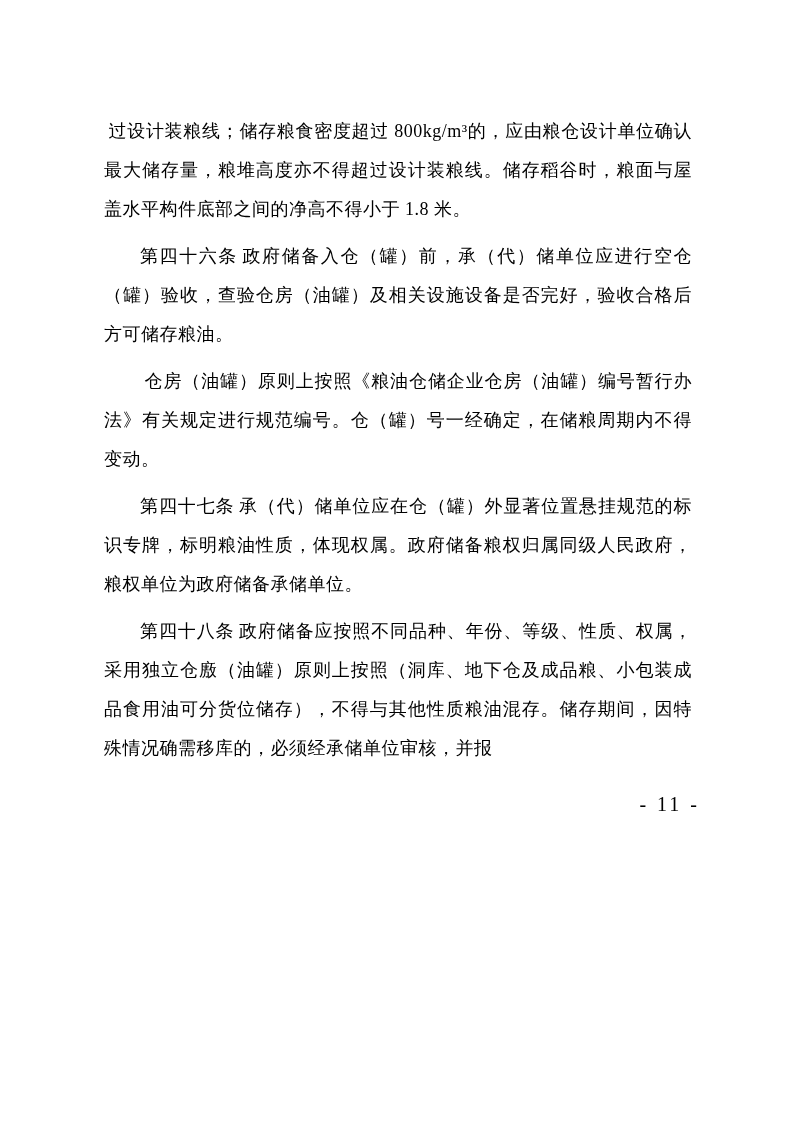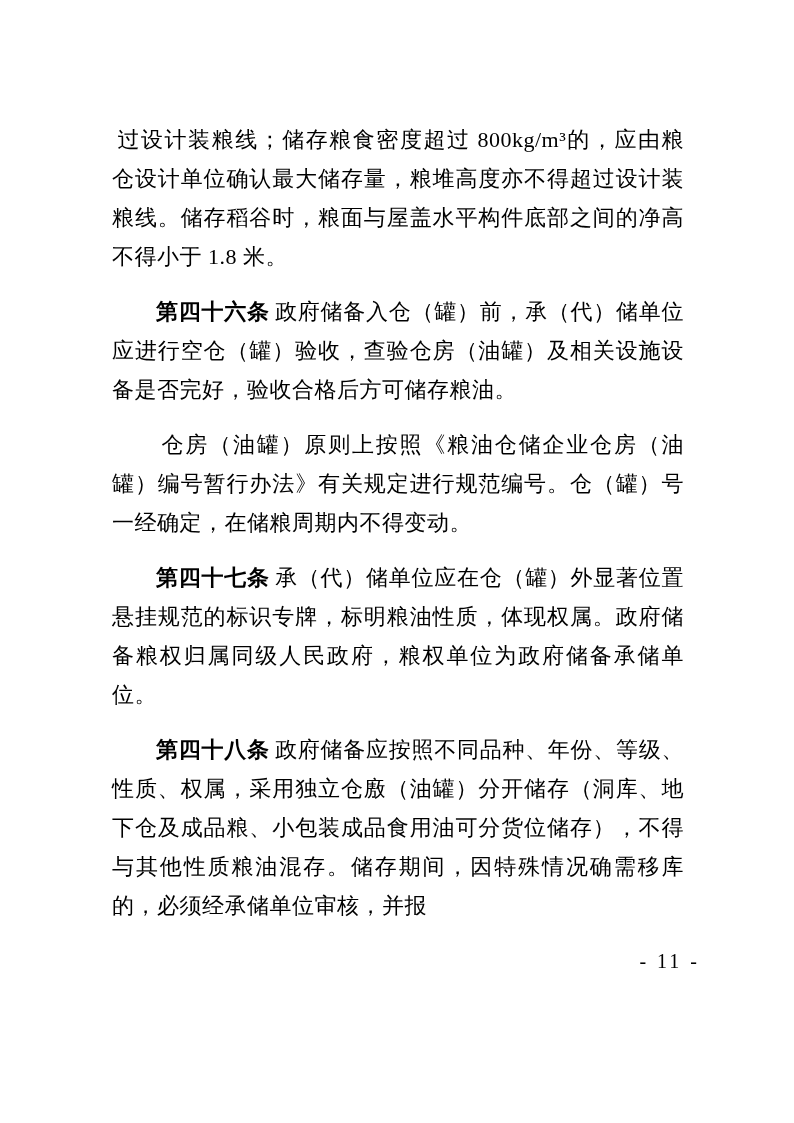--- a/index.html
+++ b/index.html
@@ -16,34 +16,34 @@
     box-sizing: border-box;
     padding: 104px 94px 0 96px;
     overflow: hidden;
     font-family: "Liberation Serif", "DejaVu Serif", serif;
     color: #000000;
   }
   .doc-body {
     width: 604px;
   }
   p.para {
-    margin: 16px;
+    margin: 8px;
     padding: 0;
-    font-size: 22px;
+    font-size: 18px;
     line-height: 39px;
     text-align: justify;
     text-indent: 2em;
     letter-spacing: 0.5px;
     word-break: break-all;
   }
   p.para.no-indent {
     text-indent: 0;
   }
   .term {
-    font-weight: 700;
+    font-weight: 400;
     font-family: "Liberation Sans", "DejaVu Sans", sans-serif;
     margin-right: 0.25em;
   }
   .page-number {
     margin-top: 24px;
     font-size: 20px;
     line-height: 24px;
     text-align: right;
     letter-spacing: 3px;
     font-family: "Liberation Serif", "DejaVu Serif", serif;
@@ -60,18 +60,18 @@
 
 
 
     <p class="para"><span class="term">第四十六条</span><span>政府储备入仓（罐）前，承（代）储单位应进行空仓（罐）验收，查验仓房（油罐）及相关设施设备是否完好，验收合格后方可储存粮油。</span></p>
 
     <p class="para"><span class="term"></span><span>仓房（油罐）原则上按照《粮油仓储企业仓房（油罐）编号暂行办法》有关规定进行规范编号。仓（罐）号一经确定，在储粮周期内不得变动。</span></p>
 
     <p class="para"><span class="term">第四十七条</span><span>承（代）储单位应在仓（罐）外显著位置悬挂规范的标识专牌，标明粮油性质，体现权属。政府储备粮权归属同级人民政府，粮权单位为政府储备承储单位。</span></p>
 
 
-    <p class="para"><span class="term">第四十八条</span><span>政府储备应按照不同品种、年份、等级、性质、权属，采用独立仓廒（油罐）分开储存（洞库、地下仓及成品粮、小包装成品食用油可分货位储存），不得与其他性质粮油混存。储存期间，因特殊情况确需移库的，必须经承储单位审核，并报</span></p>
+    <p class="para"><span class="term">第四十八条</span><span>政府储备应按照不同品种、年份、等级、性质、权属，采用独立仓廒（油罐）原则上按照（洞库、地下仓及成品粮、小包装成品食用油可分货位储存），不得与其他性质粮油混存。储存期间，因特殊情况确需移库的，必须经承储单位审核，并报</span></p>
 
     <div class="page-number">- 11 -</div>
 
   </div>
 </div>
 
 </body></html>

